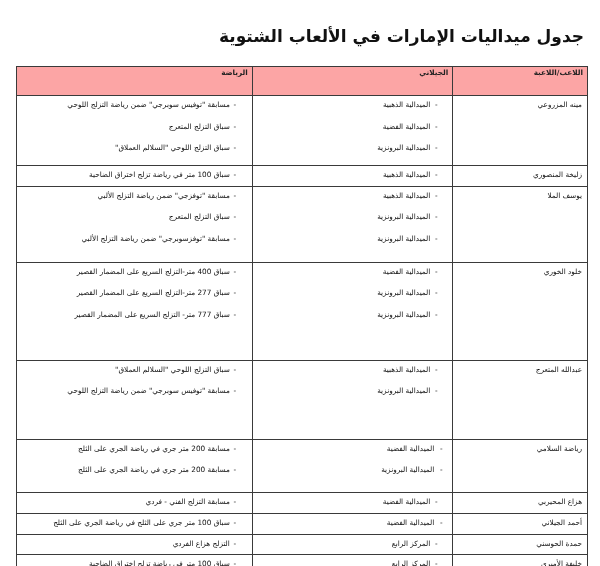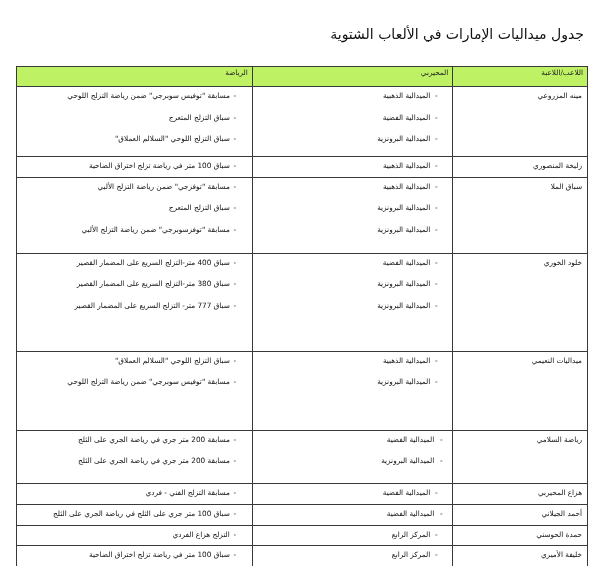--- a/index.html
+++ b/index.html
@@ -1,32 +1,32 @@
 <!DOCTYPE html>
 <html><head>
 <meta charset="utf-8">
 <style>
   * { box-sizing: border-box; margin: 0; padding: 0; }
   html, body { width: 600px; height: 566px; background: #ffffff; overflow: hidden; }
   body { font-family: "DejaVu Sans", sans-serif; color: #111; position: relative; }
   .page-title {
     position: absolute; top: 26px; right: 16px;
-    font-size: 14px; font-weight: normal; direction: rtl; text-align: right;
+    font-size: 17px; font-weight: bold; direction: rtl; text-align: right;
     color: #111;
   }
   table.medals {
     position: absolute; top: 66px; left: 16px;
     width: 572px; border-collapse: collapse; direction: rtl;
     font-size: 7.3px;
   }
   table.medals th, table.medals td {
     border: 1px solid #3a3a3a; vertical-align: top; text-align: right;
   }
   table.medals th {
-    background: #bef264; font-weight: normal; height: 20px;
+    background: #fca5a5; font-weight: bold; height: 29px;
     padding: 1px 4px 0 4px; line-height: 10px; color: #222;
   }
   .col-player { width: 135px; }
   .col-medal { width: 201px; }
   .col-sport { width: 236px; }
   td.player { padding: 4px 5px 0 4px; }
   td.list-cell { padding: 4px 0 0 4px; }
   .item { display: flex; direction: rtl; height: 21.5px; align-items: flex-start; }
   .item .dash { width: 22px; text-align: center; flex: none; padding-right: 12px; }
   .medal-item .dash { padding-right: 10px; }
@@ -41,21 +41,21 @@
 
 <table class="medals">
   <colgroup>
     <col class="col-player">
       <col class="col-medal">
       <col class="col-sport">
   </colgroup>
   <thead>
     <tr>
       <th>اللاعب/اللاعبة</th>
-      <th>المحيربي</th>
+      <th>الجيلاني</th>
       <th>الرياضة</th>
     </tr>
   </thead>
   <tbody id="tbody">
       <tr style="height: 67px;">
         <td class="player"><span class="name">مينه المزروعي</span></td>
         <td class="list-cell">
           <div class="item medal-item">
             <span class="dash">-</span>
             <span class="name">الميدالية الذهبية</span>
@@ -93,21 +93,21 @@
           </div>
         </td>
         <td class="list-cell">
           <div class="item row-last-item">
             <span class="dash">-</span>
             <span class="name">سباق 100 متر في رياضة تزلج اختراق الضاحية</span>
           </div>
         </td>
       </tr>
       <tr style="height: 76px;">
-        <td class="player"><span class="name">سباق الملا</span></td>
+        <td class="player"><span class="name">يوسف الملا</span></td>
         <td class="list-cell">
           <div class="item medal-item">
             <span class="dash">-</span>
             <span class="name">الميدالية الذهبية</span>
           </div>
           <div class="item medal-item">
             <span class="dash">-</span>
             <span class="name">الميدالية البرونزية</span>
           </div>
           <div class="item medal-item">
@@ -146,30 +146,30 @@
             <span class="name">الميدالية البرونزية</span>
           </div>
         </td>
         <td class="list-cell">
           <div class="item">
             <span class="dash">-</span>
             <span class="name">سباق 400 متر-التزلج السريع على المضمار القصير</span>
           </div>
           <div class="item">
             <span class="dash">-</span>
-            <span class="name">سباق  380 متر-التزلج السريع على المضمار القصير</span>
+            <span class="name">سباق  277 متر-التزلج السريع على المضمار القصير</span>
           </div>
           <div class="item">
             <span class="dash">-</span>
             <span class="name">سباق 777 متر- التزلج السريع على المضمار القصير</span>
           </div>
         </td>
       </tr>
       <tr style="height: 79px;">
-        <td class="player"><span class="name">ميداليات النعيمي</span></td>
+        <td class="player"><span class="name">عبدالله المتعرج</span></td>
         <td class="list-cell">
           <div class="item medal-item">
             <span class="dash">-</span>
             <span class="name">الميدالية الذهبية</span>
           </div>
           <div class="item medal-item">
             <span class="dash">-</span>
             <span class="name">الميدالية البرونزية</span>
           </div>
         </td>

